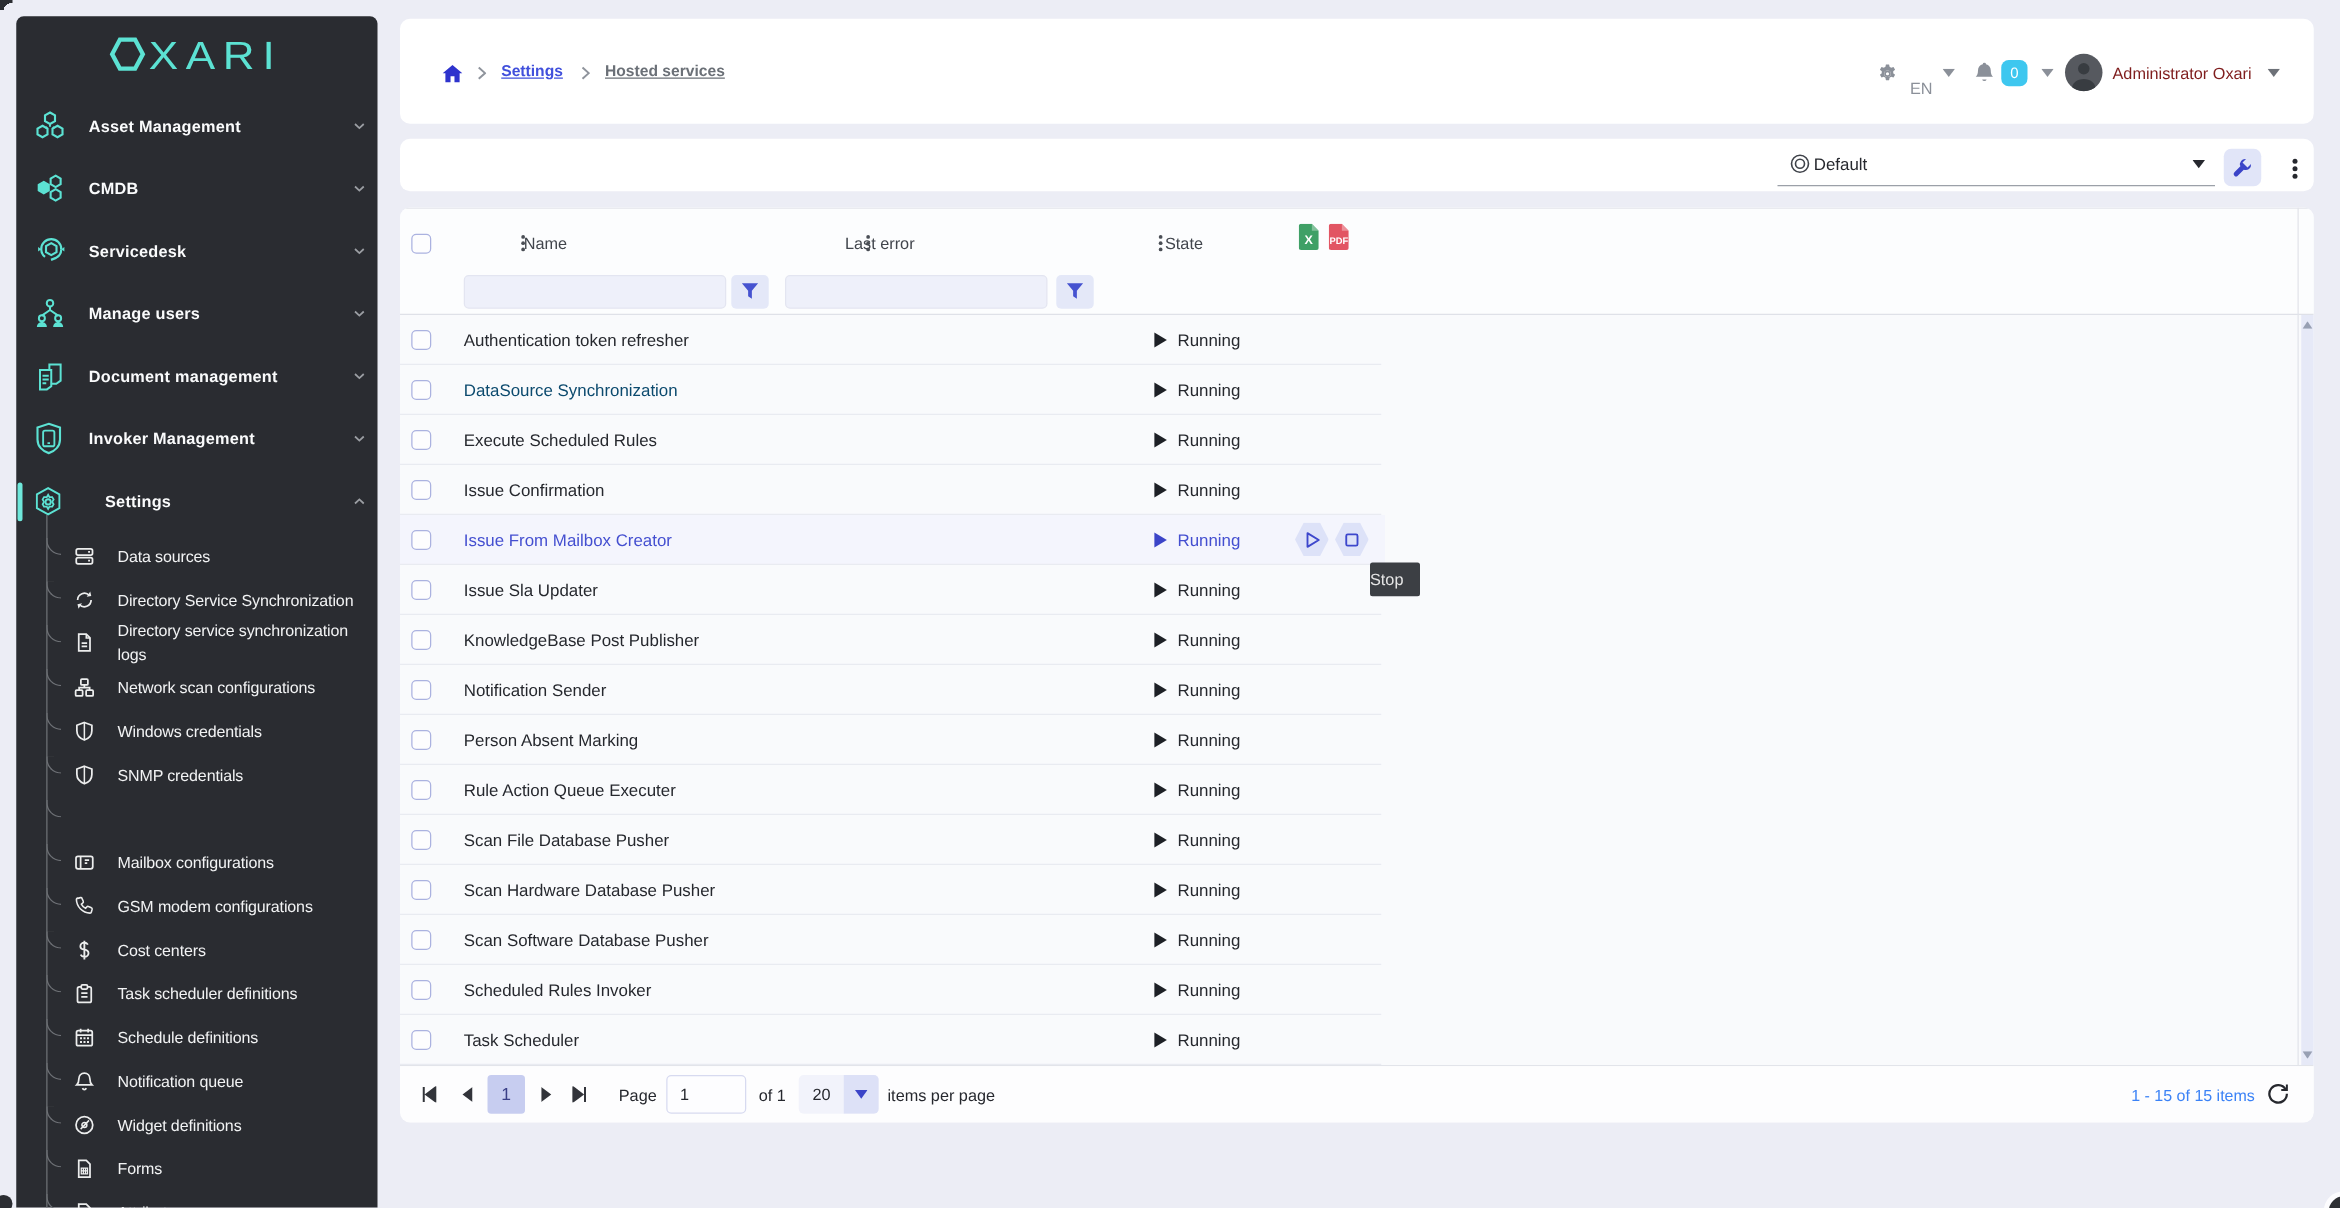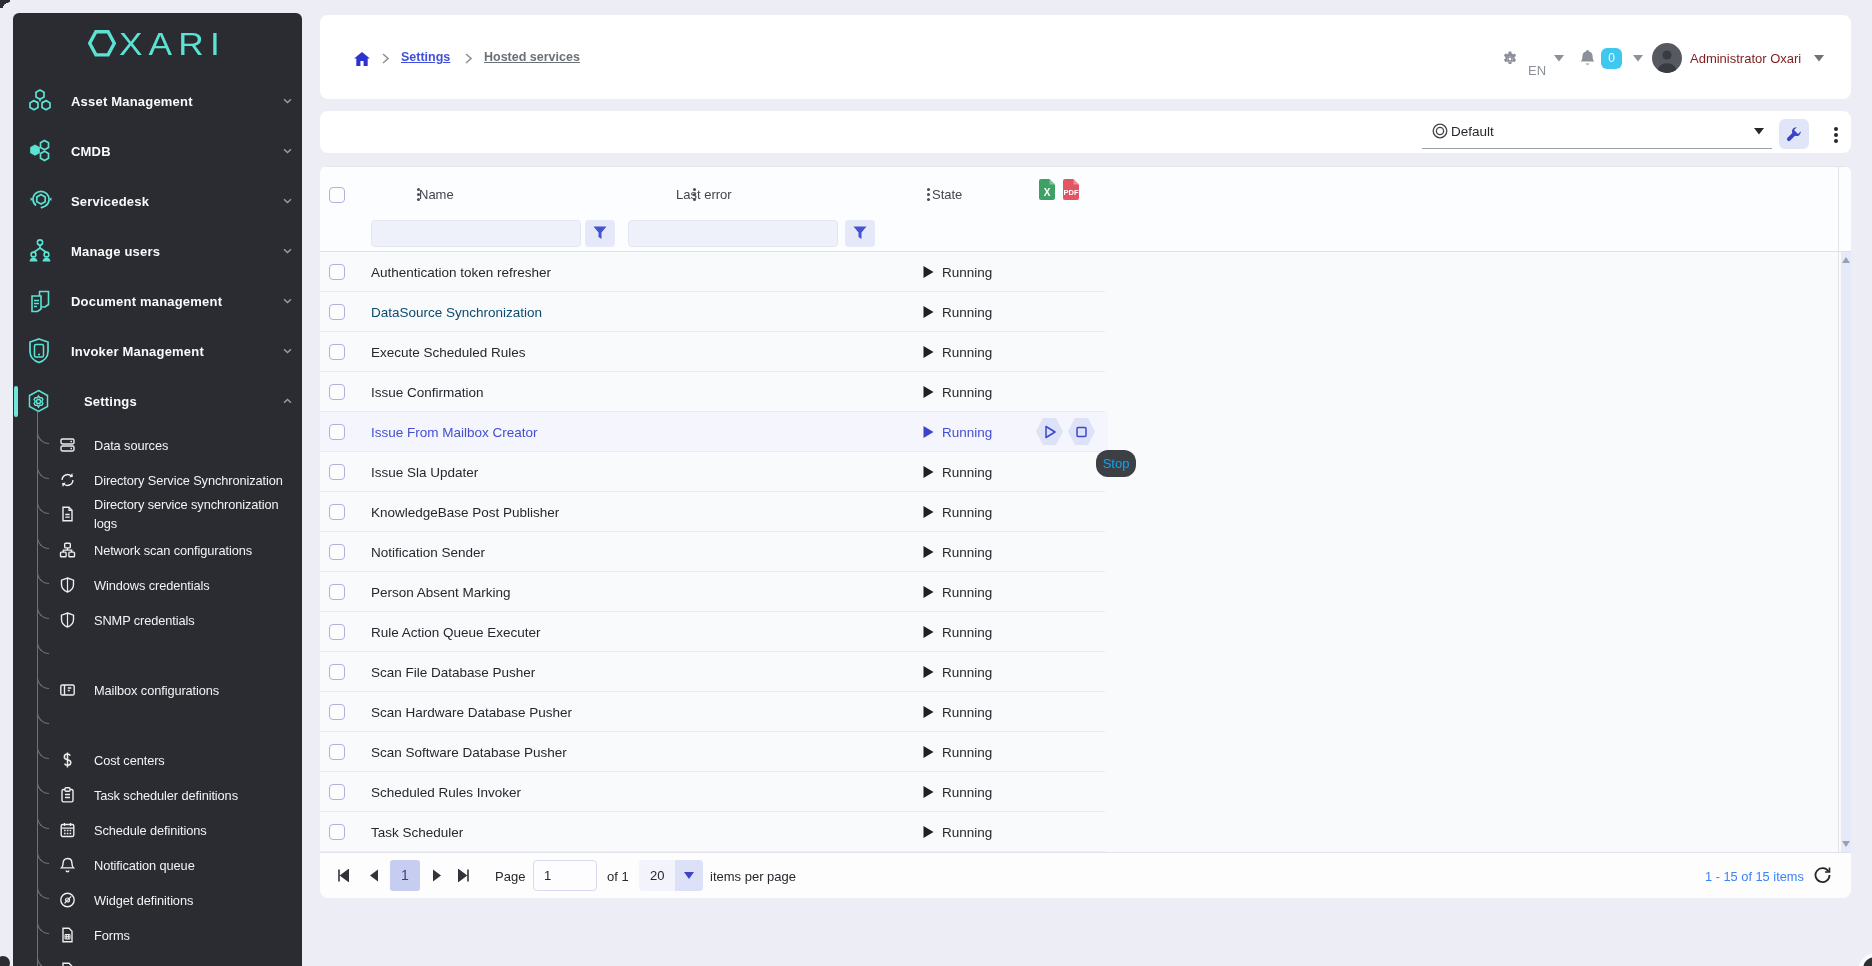--- a/index.html
+++ b/index.html
@@ -22,21 +22,21 @@
 #ghead { position:absolute; left:0; top:0; width:1531px; height:86px; background:#fcfdfe; border-bottom:1px solid #dfe1e8; border-top:1px solid #e2e4ea; }
 .hcell { position:absolute; color:#41454c; font-size:13px;margin-left:48px; }
 .finput { position:absolute; top:53px; height:27px; background:#eef0fa; border:1px solid #e3e5f1; border-radius:4px; }
 .fbtn { position:absolute; top:53px; width:30px; height:27px; background:#e4e8f8; border-radius:4px; }
 .row { position:absolute; left:0; width:1518px; height:40px; }
 .rowline { position:absolute; left:0; width:785px; height:1px; background:#e9ebf1; }
 .rname { position:absolute; left:51px; top:50%; transform:translateY(-50%); font-size:13.5px; color:#26282e; }
 .rstate { position:absolute; left:603px; top:50%; transform:translateY(-50%); font-size:13.5px; color:#1d2025; display:flex; align-items:center; }
 .cb { position:absolute; left:9px; top:50%; transform:translateY(-50%); width:16px; height:16px; border:1px solid #abb2e0; border-radius:4px; background:#fdfdfe; }
 #pager { position:absolute; left:0; top:686px; width:1531px; height:46px; background:#fdfdfe; border-top:1px solid #e2e4ea; border-radius:0 0 8px 8px; color:#26282e; font-size:13px; }
-#tooltip { position:absolute; left:1096px; top:450px; width:40px; height:27px; background:#3c3f44; color:#0ea5e9; font-size:13px; border-radius:12px; text-align:center; line-height:27px; z-index:50; }
+#tooltip { position:absolute; left:1096px; top:450px; width:40px; height:27px; background:#3c3f44; color:#e5e5e5; font-size:13px; border-radius:2px; line-height:27px; z-index:50; }
 </style>
 </head>
 <body>
 <div id="corner"></div>
 <div style="position:absolute;left:-4px;top:956px;width:14px;height:14px;border-radius:50%;background:#2b2d32"></div>
 <div style="position:absolute;left:1863px;top:957px;width:24px;height:24px;border-radius:50%;background:#2e3034;box-shadow:0 0 0 4px #fcfcfe"></div>
 <div id="sidebar">
     <svg style="position:absolute;left:74px;top:16px" width="150" height="32" viewBox="0 0 150 32">
 <path d="M8.9 2.7 H21.1 L27.3 14.3 L21.1 25.9 H8.9 L2.7 14.3 Z" fill="none" stroke="#5ce2d3" stroke-width="3.4"></path>
 <text x="28.5" y="26" font-family="Liberation Sans" font-size="31.5" font-weight="400" letter-spacing="5.5" fill="#5ce2d3" transform="scale(1.12 1)" style="transform-origin:0 0">XARI</text>
@@ -181,20 +181,26 @@
     <div class="curve" style="top:627px;height:14px"></div>
     <div class="curve" style="top:662px;height:14px"></div>
     <div class="sitem" style="top:659px;height:35px">
       <svg class="ic" width="17" height="17" viewBox="0 0 17 17" fill="none" stroke="#eceded" stroke-width="1.4">
         <rect x="1.8" y="3.5" width="13.4" height="10" rx="1.6"></rect>
         <path d="M5.5 3.5 v10 M8.8 6.5 h3.5 M8.8 9 h2"></path>
       </svg>
       <span class="txt" style="white-space:nowrap">Mailbox configurations</span>
     </div>
     <div class="curve" style="top:697px;height:14px"></div>
+    <div class="sitem" style="top:694px;height:35px">
+      <svg class="ic" width="17" height="17" viewBox="0 0 17 17" fill="none" stroke="#eceded" stroke-width="1.4">
+        <path d="M3.2 2.2 l2.2 -0.6 c0.5 -0.1 1 0.1 1.2 0.6 l1 2.3 c0.2 0.5 0.1 1 -0.3 1.3 l-1.2 1 c0.7 1.5 1.9 2.7 3.4 3.4 l1 -1.2 c0.3 -0.4 0.9 -0.5 1.3 -0.3 l2.3 1 c0.5 0.2 0.7 0.7 0.6 1.2 l-0.6 2.2 c-0.1 0.5 -0.6 0.9 -1.1 0.9 c-6 -0.3 -10.6 -4.9 -10.9 -10.9 c0 -0.5 0.4 -1 0.9 -1.1 Z" stroke-width="1.25"></path>
+      </svg>
+      <span class="txt" style="white-space:nowrap">GSM modem configurations</span>
+    </div>
     <div class="curve" style="top:732px;height:14px"></div>
     <div class="sitem" style="top:729px;height:35px">
       <svg class="ic" width="17" height="17" viewBox="0 0 17 17" fill="none" stroke="#eceded" stroke-width="1.4">
         <path d="M11.3 4.2 c-0.6 -1 -1.6 -1.6 -2.8 -1.6 c-1.8 0 -3.2 1.2 -3.2 2.8 s1.3 2.5 3.2 2.8 c2 0.3 3.3 1.3 3.3 2.9 s-1.5 2.8 -3.3 2.8 c-1.3 0 -2.5 -0.7 -3 -1.7 M8.5 1 v15" stroke-width="1.5"></path>
       </svg>
       <span class="txt" style="white-space:nowrap">Cost centers</span>
     </div>
     <div class="curve" style="top:767px;height:14px"></div>
     <div class="sitem" style="top:764px;height:35px">
       <svg class="ic" width="17" height="17" viewBox="0 0 17 17" fill="none" stroke="#eceded" stroke-width="1.4">

